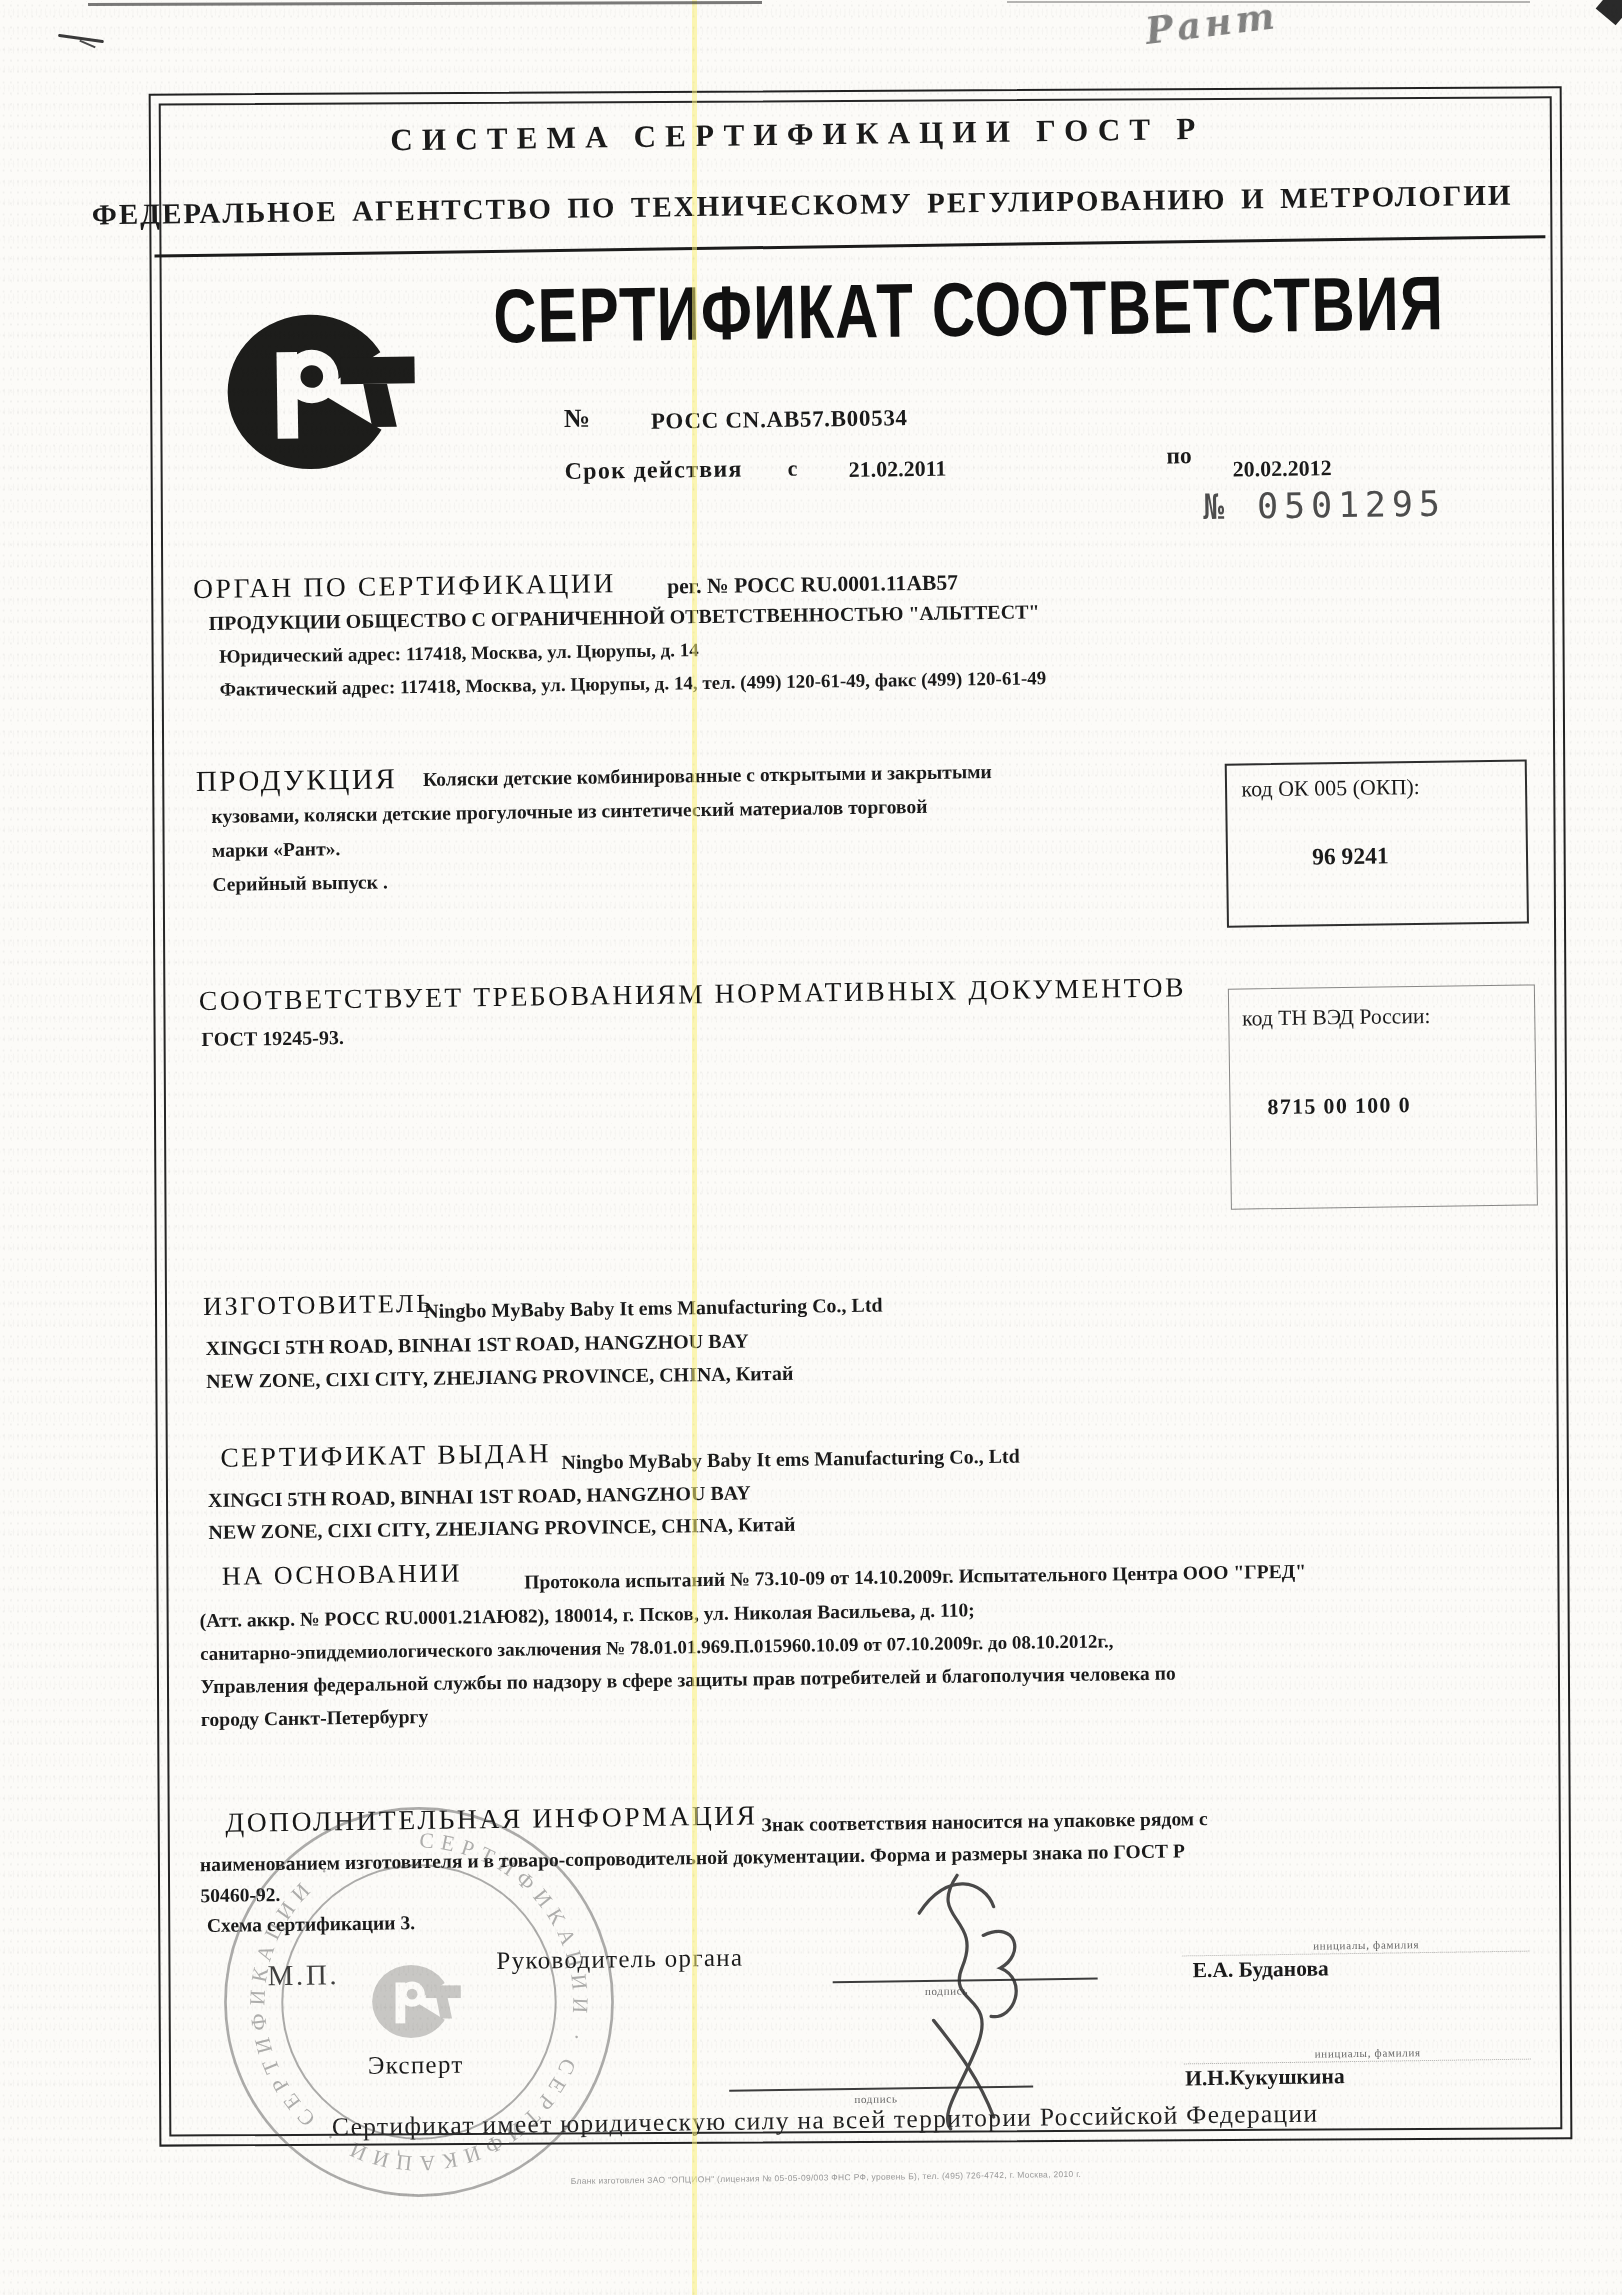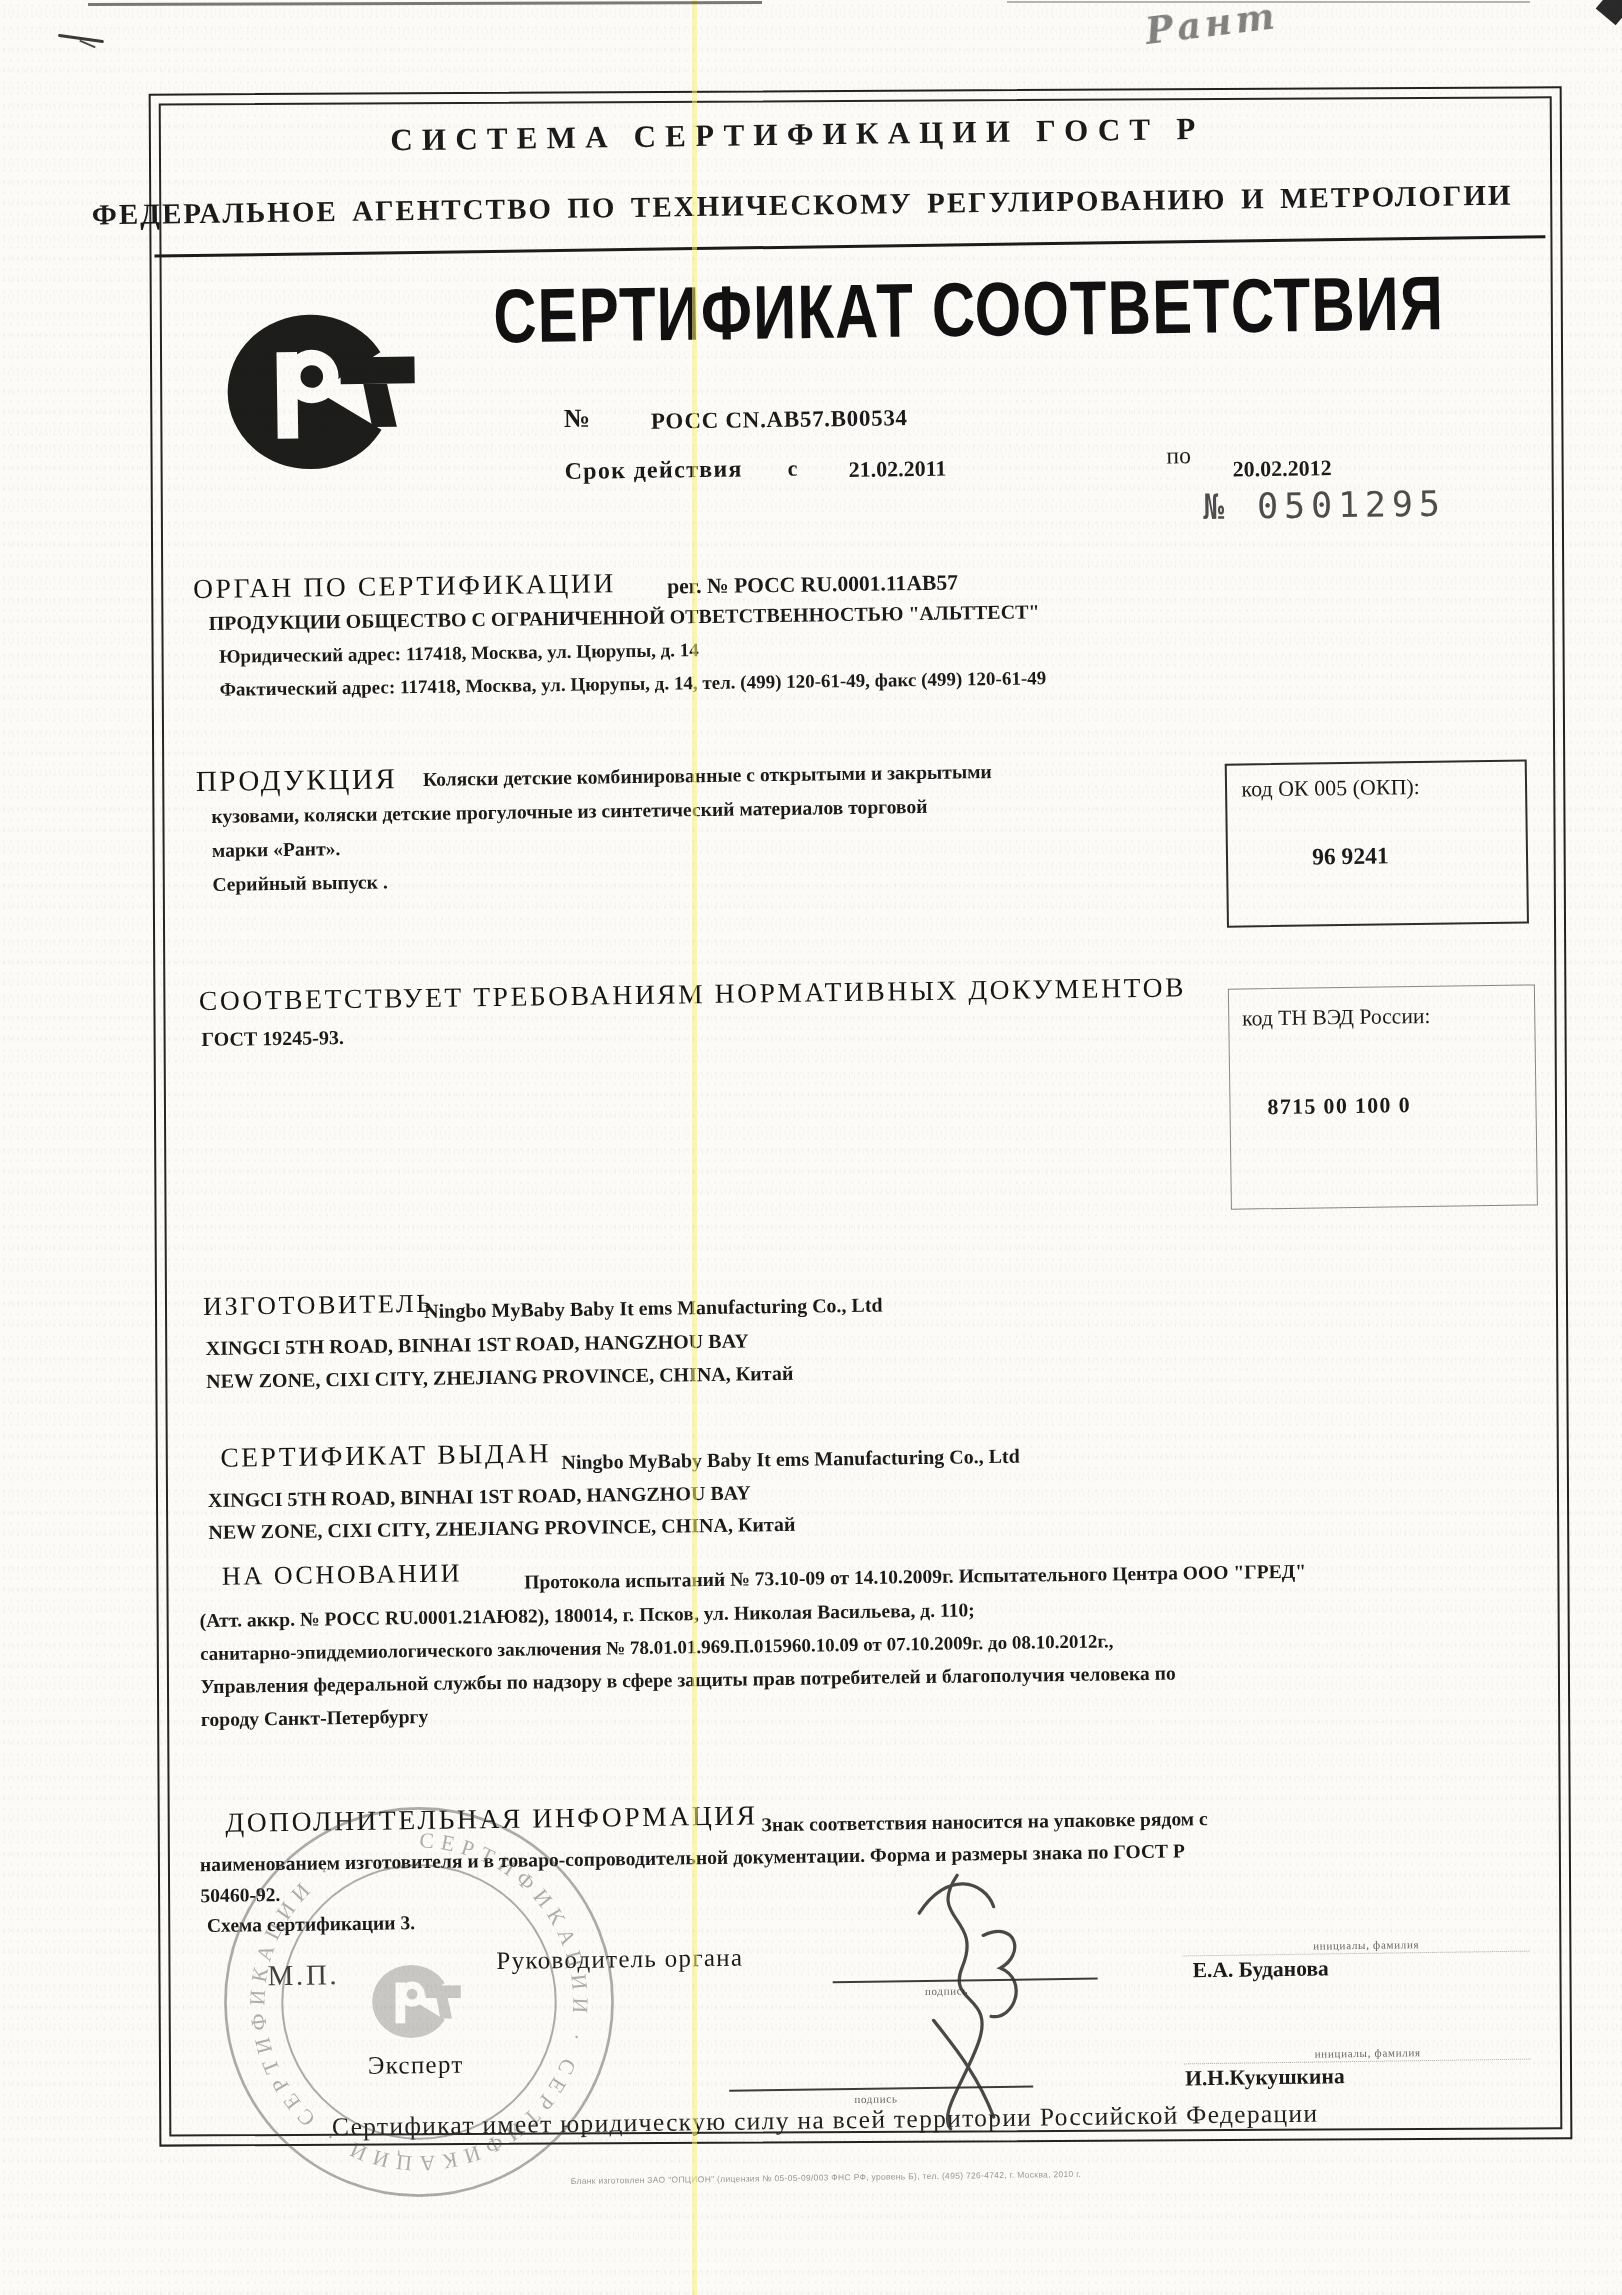--- a/index.html
+++ b/index.html
@@ -54,21 +54,21 @@
     left:505px; top:267px; font-family:"Liberation Sans",sans-serif;
     font-size:68px; font-weight:700; letter-spacing:1.3px; color:#111;
     transform:scale(.88,1.12); transform-origin:left top;
   }
   .logo-box{position:absolute; left:230px; top:296px; width:216px; height:177px;}
   .num-label{left:574px; top:400px; font-size:26px; font-weight:700;}
   .num-value{left:661px; top:406px; font-size:23px; font-weight:700; letter-spacing:0.7px;}
   .valid-label{left:574px; top:454px; font-size:24px; font-weight:700; letter-spacing:1.3px;}
   .valid-s{left:797px; top:455px; font-size:22px; font-weight:700;}
   .valid-from{left:858px; top:457px; font-size:22px; font-weight:700;}
-  .valid-po{left:1176px; top:447px; font-size:23.6px; font-weight:400;}
+  .valid-po{left:1176px; top:447px; font-size:23.6px; font-weight:700;}
   .valid-to{left:1242px; top:462px; font-size:22px; font-weight:700;}
   .blank-no{left:1212px; top:492px; font-size:35px; color:#4d4d4d;
     font-family:"DejaVu Sans Mono",monospace; letter-spacing:5.9px;}
   .sec-h{font-size:27.5px; letter-spacing:2.6px; color:#161616;}
   .body-l{font-size:19.6px; font-weight:700;}
   .small-cap{font-size:11px; color:#666; letter-spacing:0.7px;}
   .box{position:absolute; box-sizing:border-box;}
   .okp-box{left:1230px; top:769px; width:302px; height:164px; border:2px solid #2e2e2e;}
   .okp-label{left:14.4px; top:10.5px; font-size:22px; position:absolute; white-space:nowrap;}
   .okp-value{left:84px; top:79px; font-size:23.6px; font-weight:700; position:absolute; white-space:nowrap;}

